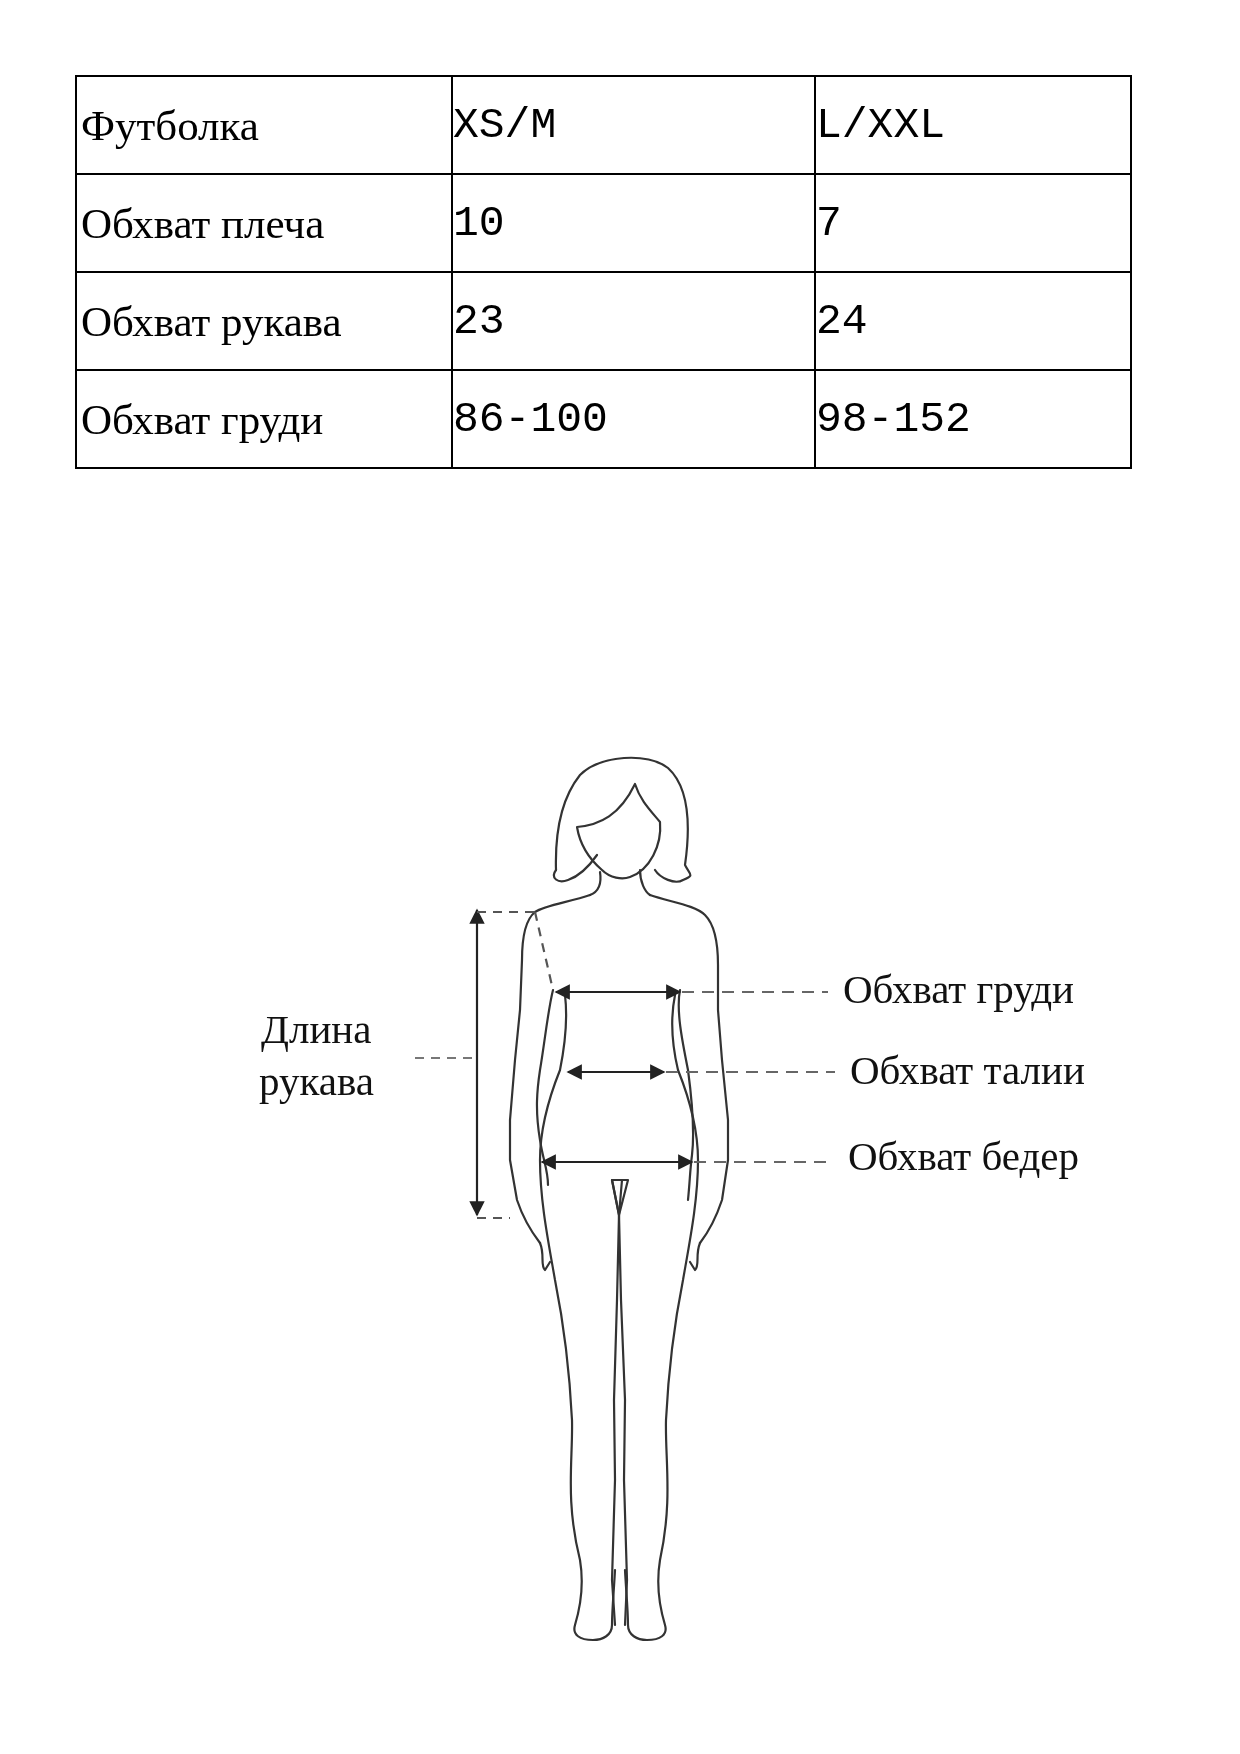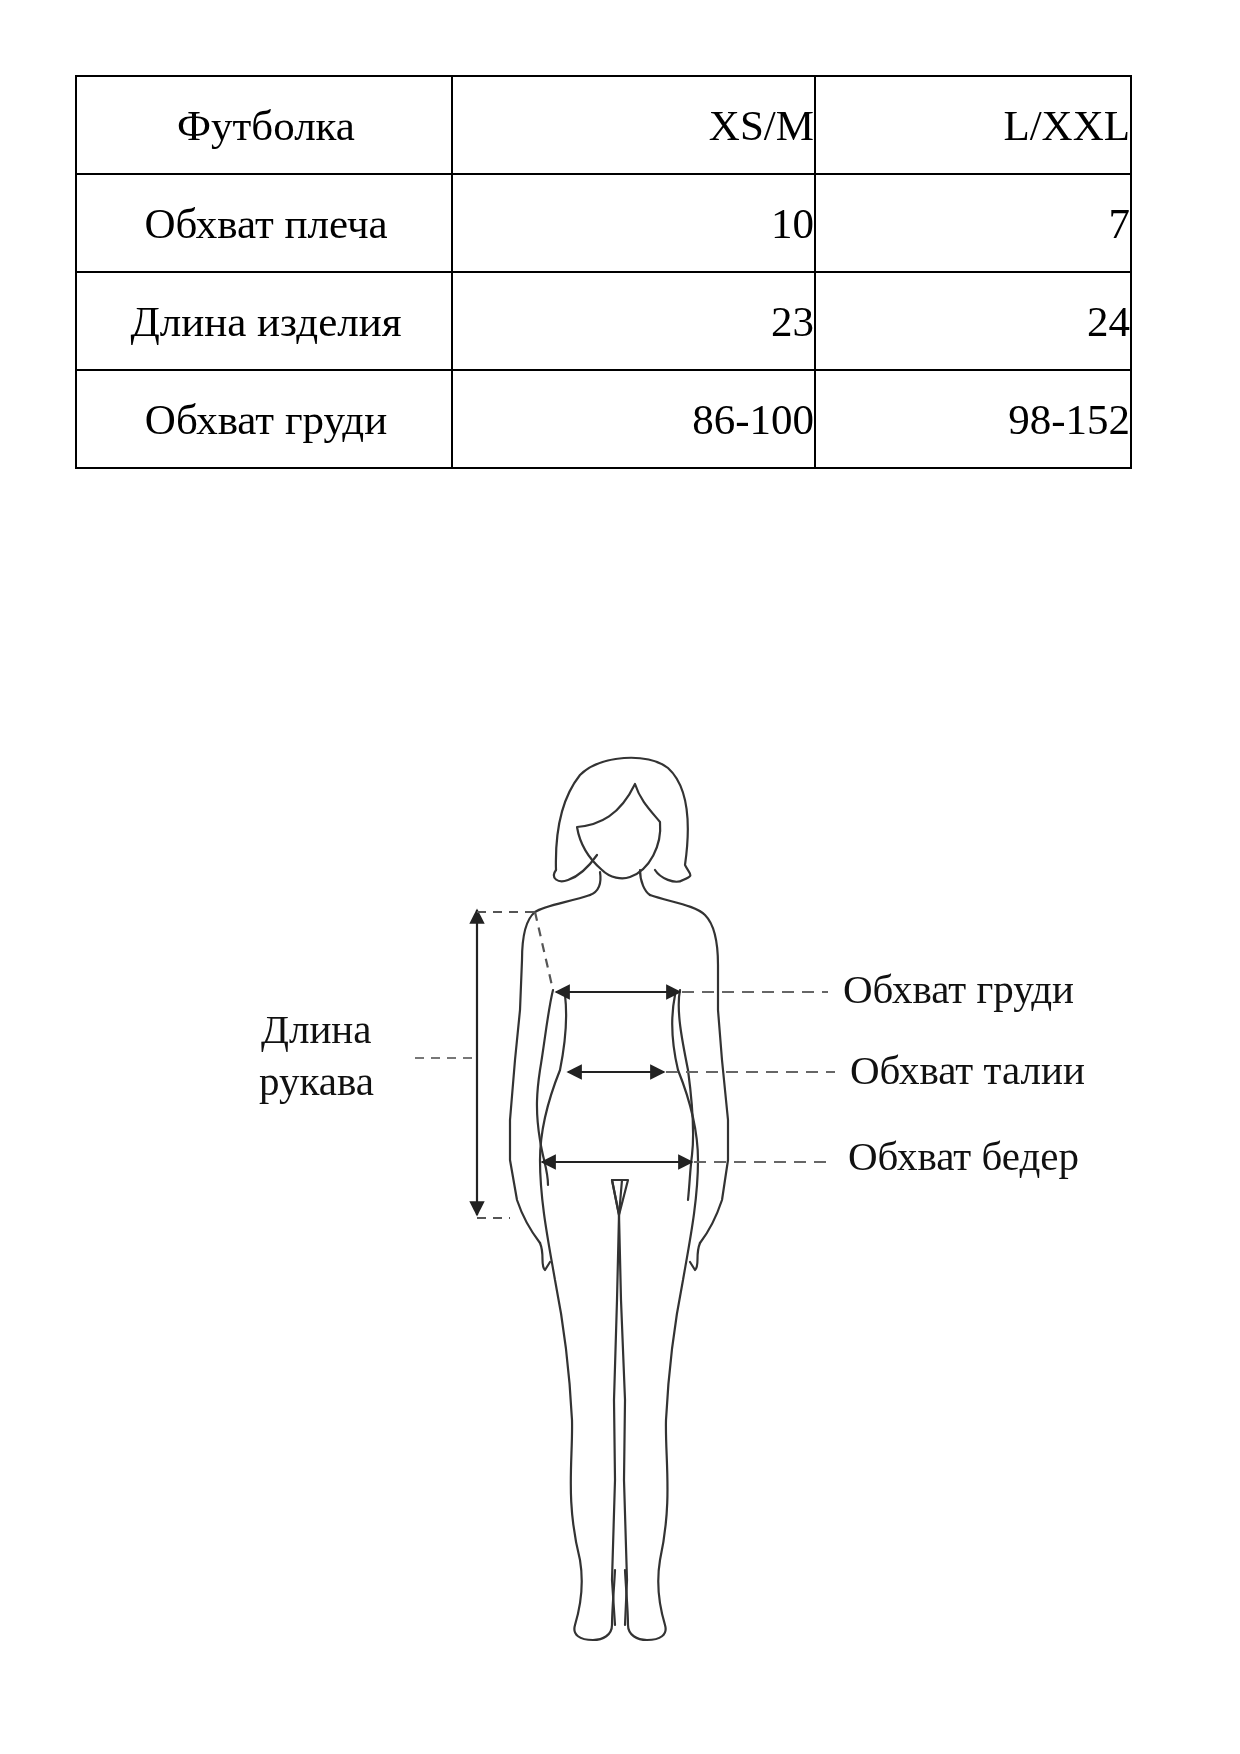--- a/index.html
+++ b/index.html
@@ -1,21 +1,21 @@
 <!DOCTYPE html>
 <html><head>
 <meta charset="utf-8">
 <style>
   html, body { margin:0; padding:0; background:#ffffff; }
   body { width:1240px; height:1754px; position:relative; overflow:hidden;
          font-family:"Liberation Serif","DejaVu Serif",serif; color:#000; }
   table.size-table { position:absolute; left:75px; top:75px; border-collapse:collapse; }
   table.size-table td { border:2px solid #000; height:96px; font-size:43px; padding:0; }
-  td.label-col { width:370px; text-align:center; padding-left:4px !important; }
-  td.val-col { text-align:right; }
+  td.label-col { width:370px; text-align:left; padding-left:4px !important; }
+  td.val-col { text-align:left;font-family:Liberation Mono, monospace; }
   td.c1 { width:361px; }
   td.c2 { width:314px; }
   svg.figure { position:absolute; left:0; top:700px; }
   .fig-text { font-family:"Liberation Serif","DejaVu Serif",serif; font-size:41px; fill:#111; }
 </style>
 </head>
 <body>
 
 <table class="size-table">
   <tbody>
@@ -23,21 +23,21 @@
     <td class="label-col">Футболка</td>
     <td class="val-col c1">XS/M</td>
     <td class="val-col c2">L/XXL</td>
   </tr>
   <tr>
     <td class="label-col">Обхват плеча</td>
     <td class="val-col c1">10</td>
     <td class="val-col c2">7</td>
   </tr>
   <tr>
-    <td class="label-col">Длина изделия</td>
+    <td class="label-col">Обхват рукава</td>
     <td class="val-col c1">23</td>
     <td class="val-col c2">24</td>
   </tr>
   <tr>
     <td class="label-col">Обхват груди</td>
     <td class="val-col c1">86-100</td>
     <td class="val-col c2">98-152</td>
   </tr>
 </tbody>
   </table>

